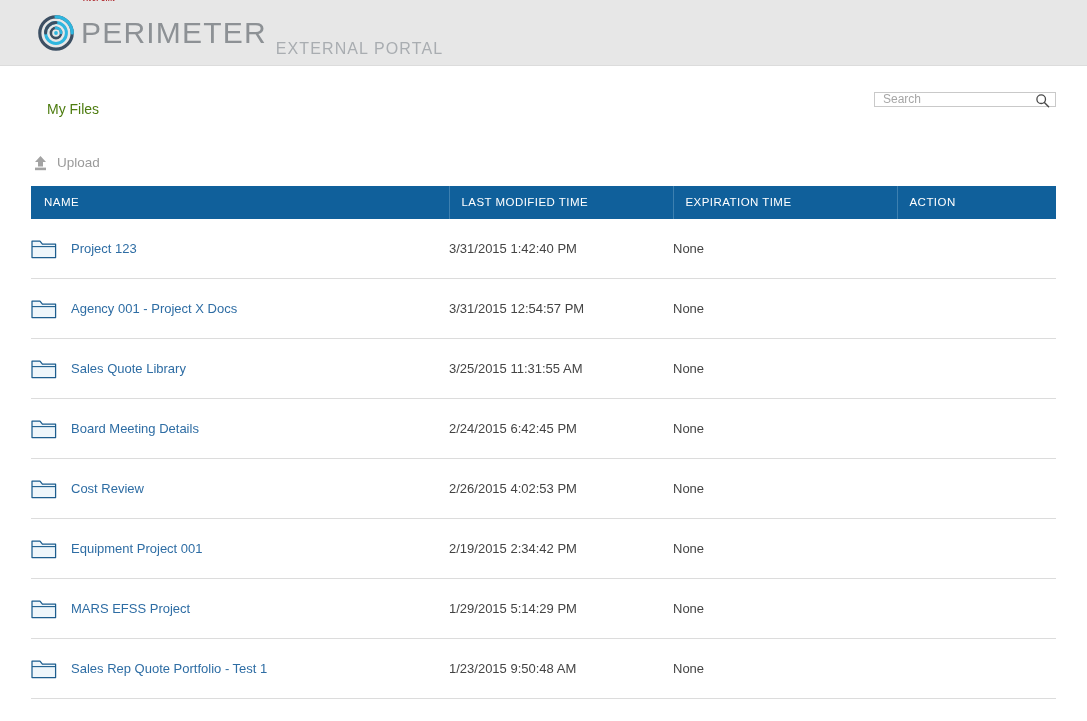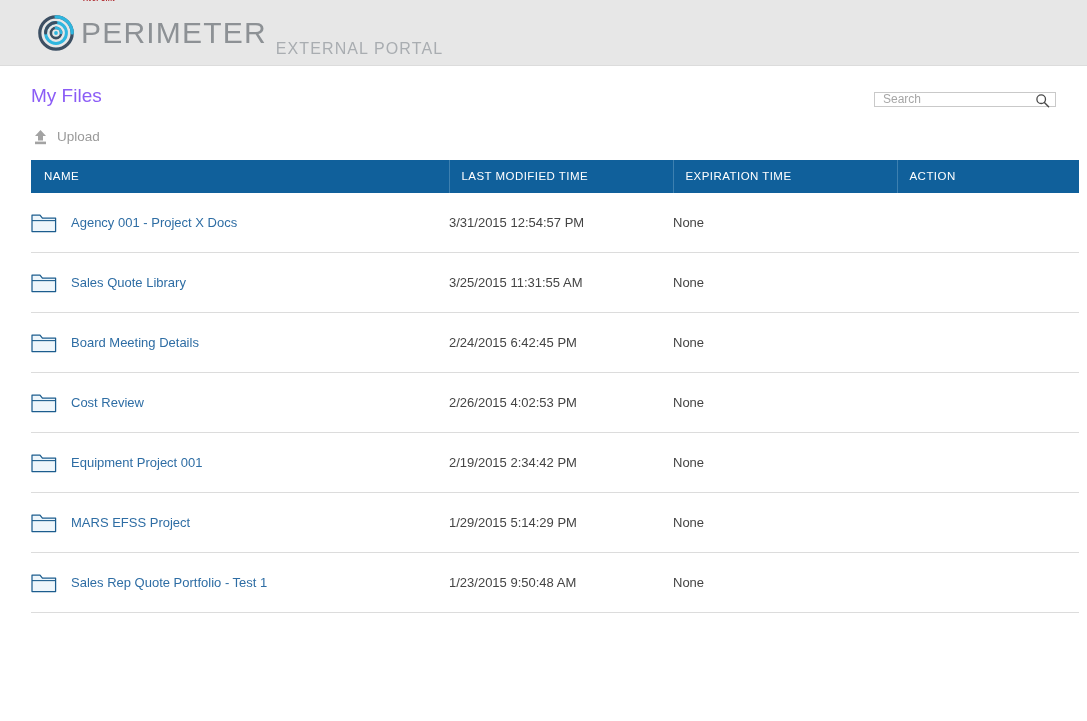--- a/index.html
+++ b/index.html
@@ -77,24 +77,24 @@
     padding: 0 31px;
     box-sizing: border-box;
   }
   .page-head {
     display: flex;
     align-items: flex-start;
     justify-content: space-between;
     padding-top: 19px;
   }
   .page-title {
-    font-size: 19px;
+    font-size: 14px;
     font-weight: normal;
-    color: #8b5cf6;
-    margin: 0;
+    color: #4d7c0f;
+    margin: 16px;
     line-height: 1.2;
     font-family: "Liberation Sans", sans-serif;
   }
 
   
   .search-box {
     position: relative;
     width: 182px;
     margin-top: 4px;
   }
@@ -173,21 +173,21 @@
     vertical-align: middle;
     border-left: 1px solid #3d80b0;
   }
   .files-table thead th:first-child {
     border-left: none;
     padding-left: 13px;
   }
   .col-name      { width: 418px; }
   .col-modified  { width: 224px; }
   .col-expire    { width: 224px; }
-  .col-action    { width: 182px; }
+  .col-action    { width: 159px; }
 
   .files-table tbody td {
     height: 59px;
     font-size: 13px;
     color: #444444;
     border-bottom: 1px solid #dcdcdc;
     padding: 0;
     vertical-align: middle;
     background: #ffffff;
   }
@@ -278,20 +278,34 @@
       </tr>
     </thead>
     <tbody id="files-tbody">
         <tr>
           <td class="cell-name">
             <div class="name-cell-inner">
               <span class="folder-icon"><svg width="26" height="21" viewBox="0 0 26 21" xmlns="http://www.w3.org/2000/svg">
                   <path d="M1 3.2 L1 19.6 L24.6 19.6 L24.6 6.2 L11.4 6.2 L9 3.2 Z" fill="#eef6fb" stroke="#1c5d8e" stroke-width="1.25" stroke-linejoin="round"></path>
                   <line x1="1" y1="8.6" x2="24.6" y2="8.6" stroke="#1c5d8e" stroke-width="1.1"></line>
                 </svg></span>
+              <a class="file-link" href="#">Project 123</a>
+            </div>
+          </td>
+          <td class="cell-modified">3/31/2015 1:42:40 PM</td>
+          <td class="cell-expire">None</td>
+          <td class="cell-action"></td>
+        </tr>
+        <tr>
+          <td class="cell-name">
+            <div class="name-cell-inner">
+              <span class="folder-icon"><svg width="26" height="21" viewBox="0 0 26 21" xmlns="http://www.w3.org/2000/svg">
+                  <path d="M1 3.2 L1 19.6 L24.6 19.6 L24.6 6.2 L11.4 6.2 L9 3.2 Z" fill="#eef6fb" stroke="#1c5d8e" stroke-width="1.25" stroke-linejoin="round"></path>
+                  <line x1="1" y1="8.6" x2="24.6" y2="8.6" stroke="#1c5d8e" stroke-width="1.1"></line>
+                </svg></span>
               <a class="file-link" href="#">Agency 001 - Project X Docs</a>
             </div>
           </td>
           <td class="cell-modified">3/31/2015 12:54:57 PM</td>
           <td class="cell-expire">None</td>
           <td class="cell-action"></td>
         </tr>
         <tr>
           <td class="cell-name">
             <div class="name-cell-inner">

